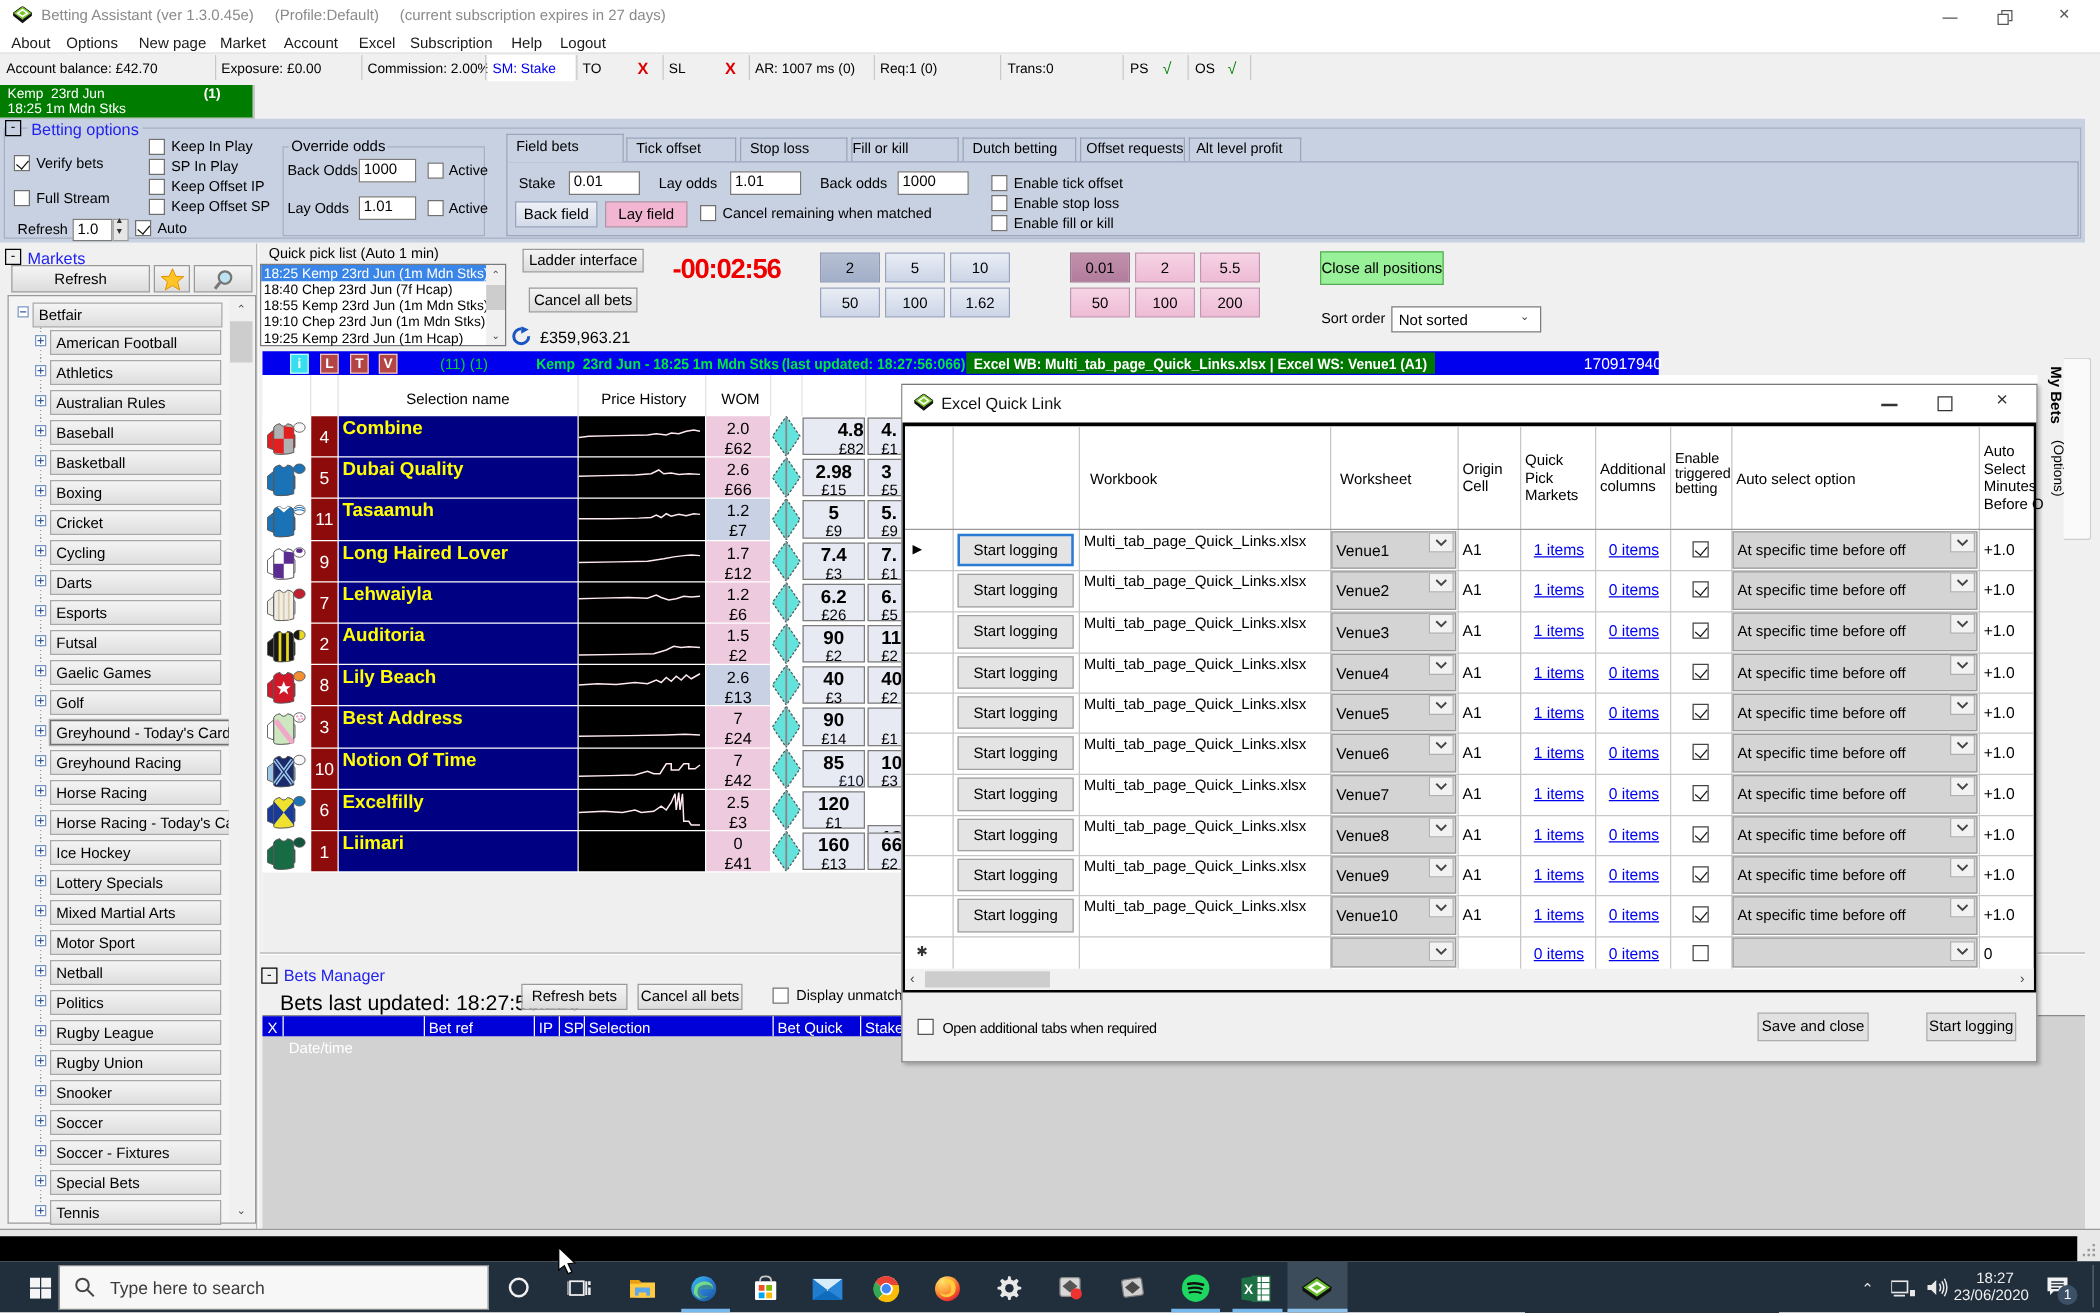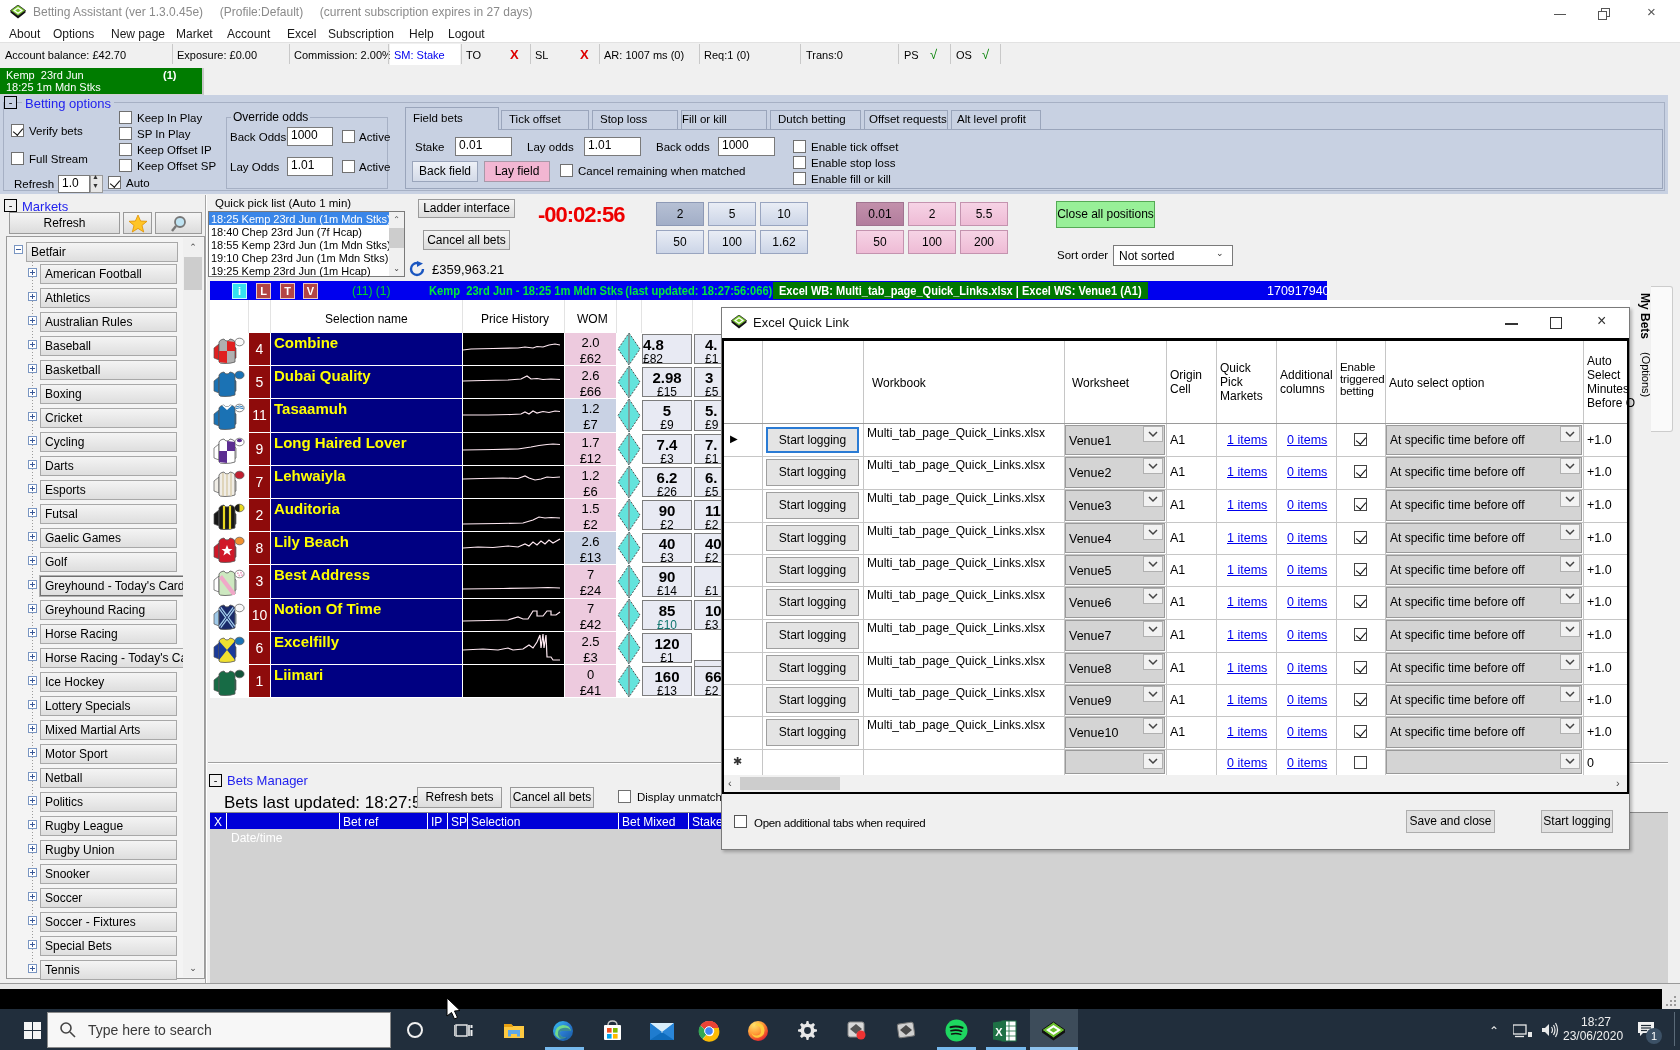--- a/index.html
+++ b/index.html
@@ -405,21 +405,21 @@
           <polyline points="0,17 8,16 30,15.5 55,15 62,14 70,15 74,13.5 80,14 86,12 92,11 97,12" fill="none" stroke="#ffe9f2" stroke-width="1.2"></polyline>
         </svg></div>
 <div class="abs" style="left:565px;top:333px;width:51px;height:32px;background:#edcade;color:#000;font-size:13px;text-align:center;">
         <div style="margin-top:2px;">2.0</div>
         <div style="margin-top:1px;">£62</div>
       </div>
 <div class="abs" style="left:617px;top:333px;width:24px;height:32px;background:#fff;"><svg width="24" height="32" viewBox="0 0 24 32">
           <polygon points="12,0 23,16.0 12,32 1,16.0" fill="#63e3dc" stroke="#555" stroke-width="1" stroke-dasharray="2,1.5"></polygon>
           <line x1="12" y1="1" x2="12" y2="31" stroke="#888" stroke-width="1.5"></line>
         </svg></div>
-<div class="abs" style="left:642px;top:334px;width:50px;height:30px;background:#e8eaf3;border:1px solid #7d7d7d;text-align:left;">
+<div class="abs" style="left:642px;top:334px;width:50px;height:30px;background:#e8eaf3;border:1px solid #7d7d7d;text-align:right;">
         <div style="margin-top:1px;font-size:15px;font-weight:bold;color:#000;">4.8</div>
         <div style="margin-top:-1px;font-size:12px;color:#000;">£82</div>
       </div>
 <div class="abs" style="left:694px;top:334px;width:50px;height:30px;background:#e8eaf3;border:1px solid #7d7d7d;text-align:center;">
         <div style="margin-top:1px;font-size:15px;font-weight:bold;color:#000;text-align:left;padding-left:10px;">4.</div>
         <div style="margin-top:-1px;font-size:12px;color:#000;text-align:left;padding-left:10px;">£1</div>
       </div>
 
 <div class="abs" style="left:210px;top:366px;width:38px;height:32px;background:#fff;">
         <svg width="36" height="31" viewBox="0 0 36 31" style="position:absolute;left:1px;top:1px;">
@@ -679,21 +679,21 @@
 <div class="abs" style="left:565px;top:599px;width:51px;height:32px;background:#edcade;color:#000;font-size:13px;text-align:center;">
         <div style="margin-top:2px;">7</div>
         <div style="margin-top:1px;">£42</div>
       </div>
 <div class="abs" style="left:617px;top:599px;width:24px;height:32px;background:#fff;"><svg width="24" height="32" viewBox="0 0 24 32">
           <polygon points="12,0 23,16.0 12,32 1,16.0" fill="#63e3dc" stroke="#555" stroke-width="1" stroke-dasharray="2,1.5"></polygon>
           <line x1="12" y1="1" x2="12" y2="31" stroke="#888" stroke-width="1.5"></line>
         </svg></div>
 <div class="abs" style="left:642px;top:600px;width:50px;height:30px;background:#e8eaf3;border:1px solid #7d7d7d;text-align:center;">
         <div style="margin-top:1px;font-size:15px;font-weight:bold;color:#000;">85</div>
-        <div style="margin-top:-1px;font-size:12px;color:#0f766e;">£10</div>
+        <div style="margin-top:-1px;font-size:12px;color:#0f172a;text-align:right;">£10</div>
       </div>
 <div class="abs" style="left:694px;top:600px;width:50px;height:30px;background:#e8eaf3;border:1px solid #7d7d7d;text-align:center;">
         <div style="margin-top:1px;font-size:15px;font-weight:bold;color:#000;text-align:left;padding-left:10px;">10</div>
         <div style="margin-top:-1px;font-size:12px;color:#000;text-align:left;padding-left:10px;">£3</div>
       </div>
 
 <div class="abs" style="left:210px;top:632px;width:38px;height:32px;background:#fff;">
         <svg width="36" height="31" viewBox="0 0 36 31" style="position:absolute;left:1px;top:1px;">
 <path d="M8 10 L3 14 L3 24 L8 26 Z" fill="#1a3a9a" stroke="#555" stroke-width="0.7"></path>
 <path d="M20 10 L25 14 L25 24 L20 26 Z" fill="#1a3a9a" stroke="#555" stroke-width="0.7"></path>
@@ -772,21 +772,21 @@
 <div class="txt" style="left:637px;top:791px;font-size:11.5px;color:#000;">Display unmatche</div>
 
 <div class="abs" style="left:210px;top:812px;width:1458px;height:173px;background:#d2d2d2;border-top:1px solid #8a8a8a;"></div>
 <div class="abs" style="left:210px;top:813px;width:512px;height:16px;background:#0000d8;"></div>
 <div class="txt" style="left:214px;top:815px;font-size:12px;color:#fff;">X</div>
 <div class="txt" style="left:231px;top:831px;font-size:12px;color:#fff;">Date/time</div>
 <div class="txt" style="left:343px;top:815px;font-size:12px;color:#fff;">Bet ref</div>
 <div class="txt" style="left:431px;top:815px;font-size:12px;color:#fff;">IP</div>
 <div class="txt" style="left:451px;top:815px;font-size:12px;color:#fff;">SP</div>
 <div class="txt" style="left:471px;top:815px;font-size:12px;color:#fff;">Selection</div>
-<div class="txt" style="left:622px;top:815px;font-size:12px;color:#fff;">Bet Mixed</div>
+<div class="txt" style="left:622px;top:815px;font-size:12px;color:#fff;">Bet Quick</div>
 <div class="txt" style="left:692px;top:815px;font-size:12px;color:#fff;">Stake</div>
 <div class="abs" style="left:226px;top:813px;width:1px;height:16px;background:#fff;"></div>
 <div class="abs" style="left:339px;top:813px;width:1px;height:16px;background:#fff;"></div>
 <div class="abs" style="left:427px;top:813px;width:1px;height:16px;background:#fff;"></div>
 <div class="abs" style="left:447px;top:813px;width:1px;height:16px;background:#fff;"></div>
 <div class="abs" style="left:467px;top:813px;width:1px;height:16px;background:#fff;"></div>
 <div class="abs" style="left:618px;top:813px;width:1px;height:16px;background:#fff;"></div>
 <div class="abs" style="left:688px;top:813px;width:1px;height:16px;background:#fff;"></div>
 
 <div class="abs" style="left:1651px;top:286px;width:22px;height:146px;background:#fafafa;border:1px solid #cccccc;border-left:none;border-radius:0 3px 3px 0;"></div>

